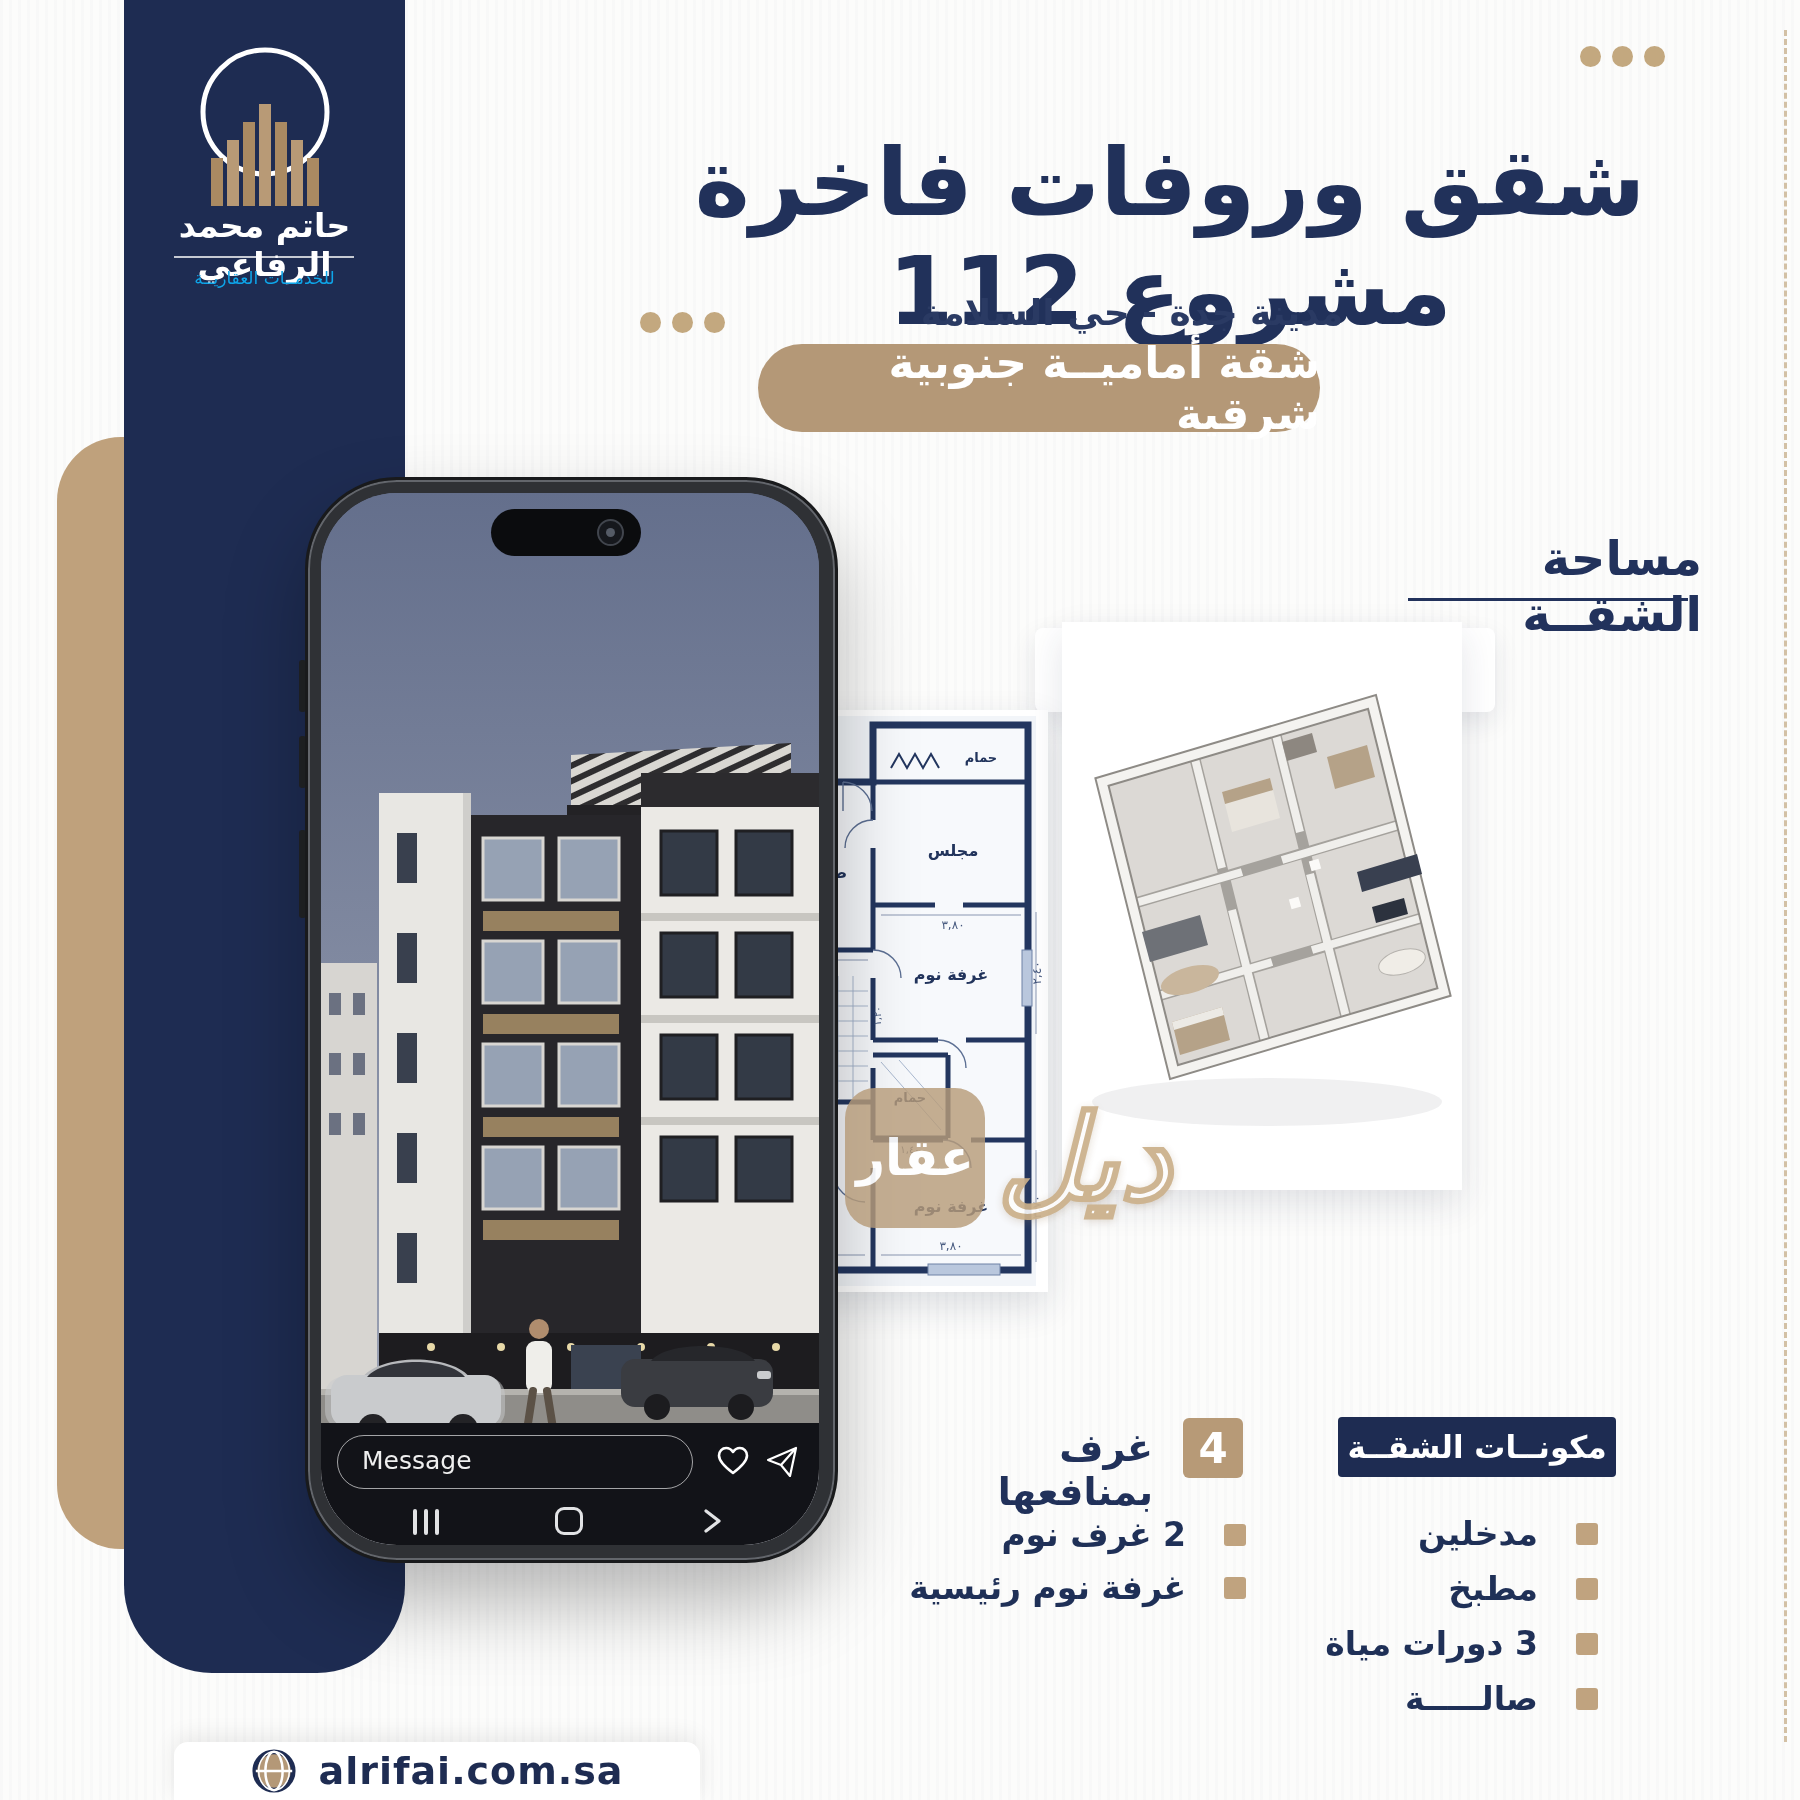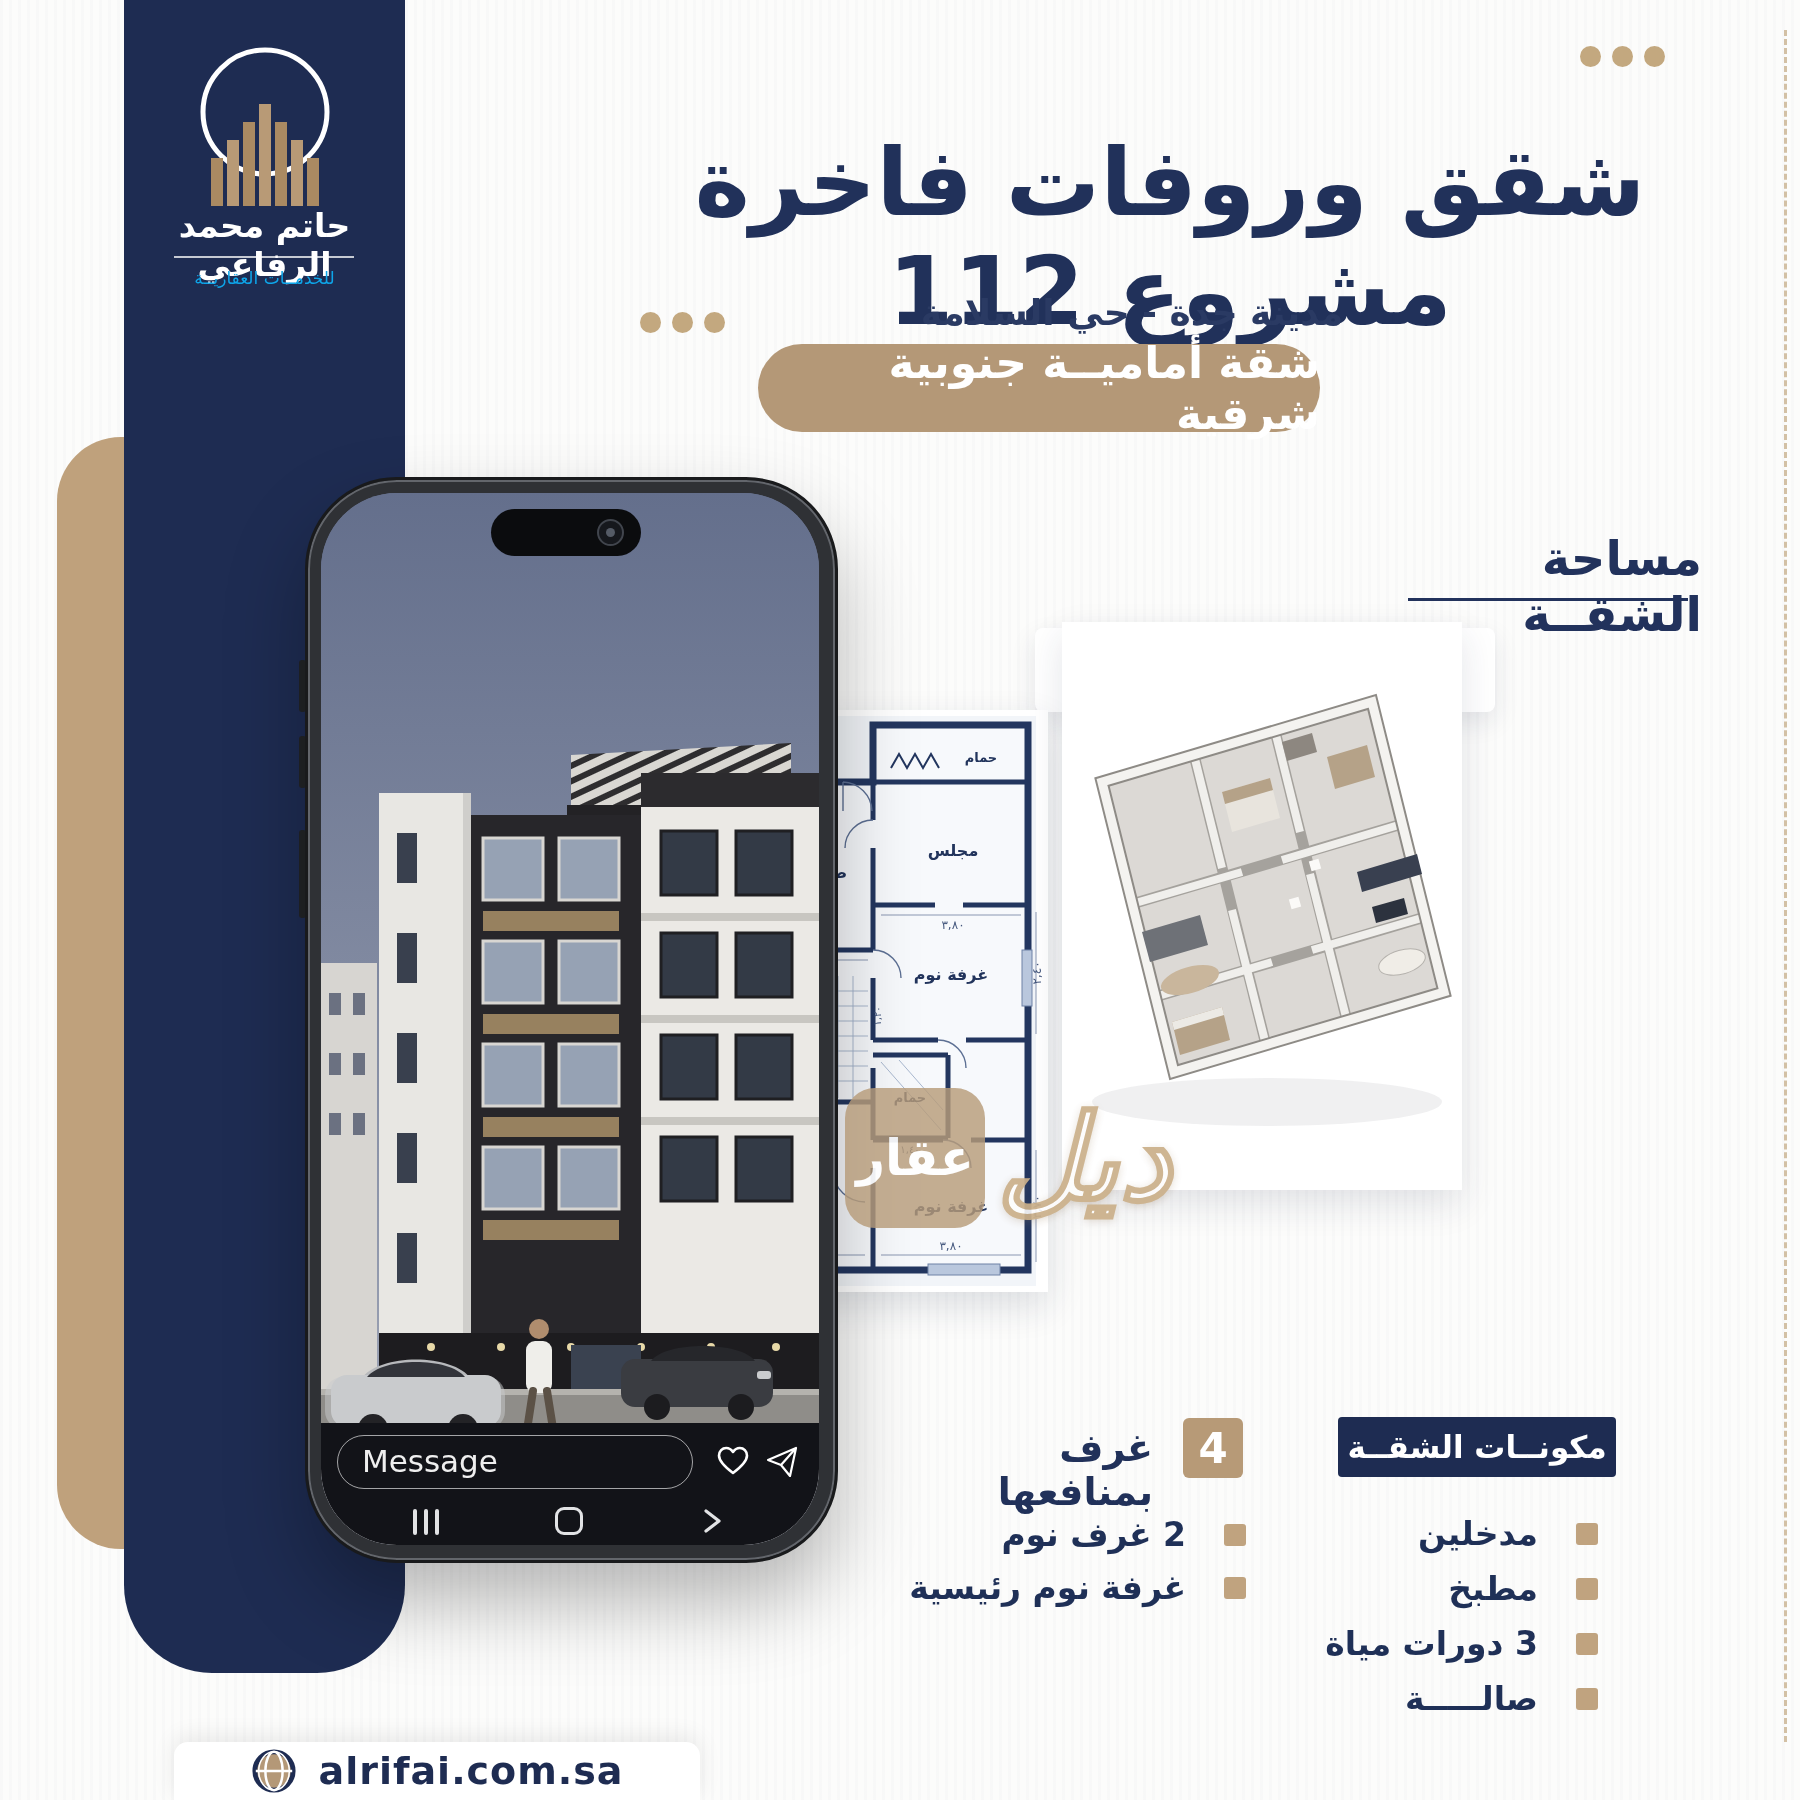--- a/index.html
+++ b/index.html
@@ -58,21 +58,21 @@
     box-shadow:inset 0 0 0 2px #63666c,0 40px 80px rgba(0,0,0,.28);z-index:5;}
   .screen{position:absolute;left:321px;top:493px;width:498px;height:1052px;border-radius:76px;
     overflow:hidden;background:#68728e;z-index:6;}
   .scene{position:absolute;inset:0;width:100%;height:100%;}
   .island{position:absolute;left:170px;top:16px;width:150px;height:47px;border-radius:24px;background:#0b0c0e;}
   .cam{position:absolute;left:106px;top:10px;width:27px;height:27px;border-radius:50%;
     background:#16181d;border:2px solid #41454d;box-sizing:border-box;}
   .cam::after{content:"";position:absolute;left:7px;top:7px;width:9px;height:9px;border-radius:50%;background:#555b66;}
   .ui-panel{position:absolute;left:0;bottom:0;width:100%;height:122px;background:#121318;}
   .msg-pill{position:absolute;left:16px;top:12px;width:356px;height:54px;border-radius:27px;
-    border:1.6px solid rgba(255,255,255,.62);box-sizing:border-box;color:#efefef;font-size:31px;
+    border:1.6px solid rgba(255,255,255,.62);box-sizing:border-box;color:#efefef;font-size:25px;
     line-height:50px;padding-left:24px;direction:ltr;}
   .icon-btn{position:absolute;background:none;border:none;padding:0;cursor:pointer;}
   .nav-recents{position:absolute;left:92px;top:86px;display:flex;gap:7px;}
   .nav-recents i{display:block;width:4px;height:26px;background:#e2e3e5;border-radius:2px;}
   .nav-home{position:absolute;left:234px;top:84px;width:28px;height:28px;border:3.5px solid #e2e3e5;
     border-radius:9px;box-sizing:border-box;background:none;}
   
   .count-box{position:absolute;left:1183px;top:1418px;width:60px;height:60px;background:#b79a77;
     border-radius:6px;color:#fff;font-size:42px;font-weight:bold;display:flex;align-items:center;justify-content:center;}
   .units-label{position:absolute;left:943px;top:1426px;width:210px;text-align:right;direction:rtl;

